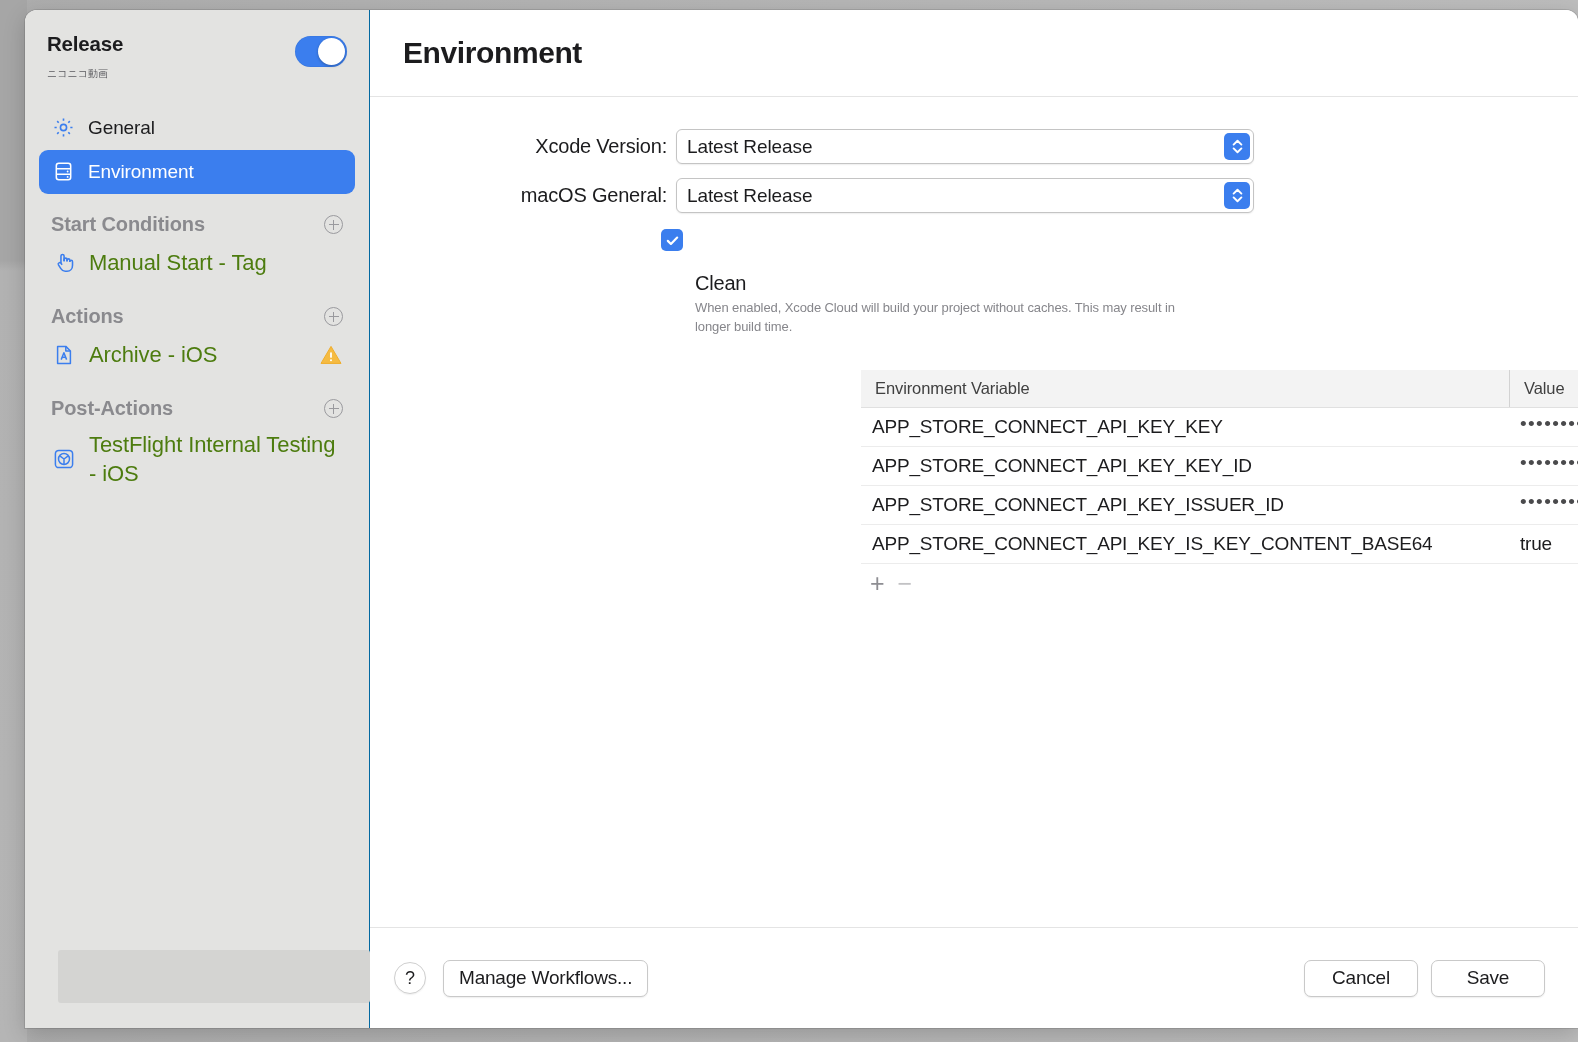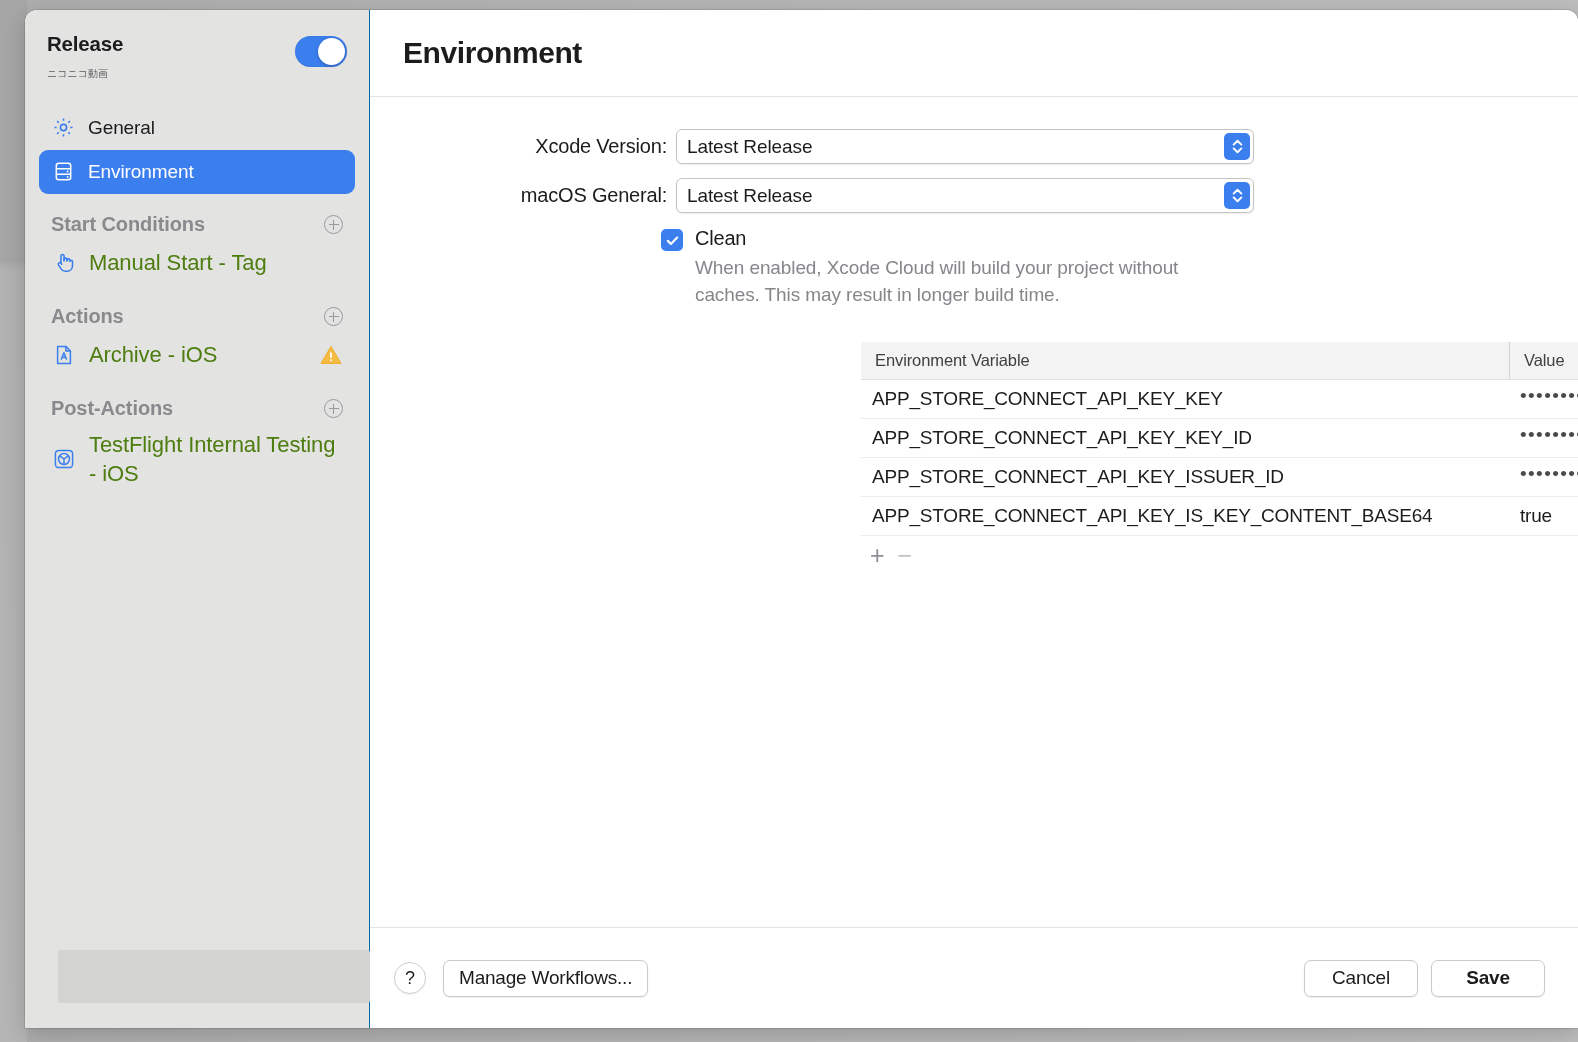--- a/index.html
+++ b/index.html
@@ -234,24 +234,24 @@
     padding-left: 9px;
   }
   .checkbox {
     width: 22px; height: 22px; flex: 0 0 22px;
     border-radius: 5px;
     background: #3b7eee;
     display: flex; align-items: center; justify-content: center;
     margin-top: 2px;
     cursor: default;
   }
-  .clean-texts { margin-left: 12px; }
+  .clean-texts { margin-left: 12px; margin-top: 45px; }
   .clean-title { font-size: 20px; color: #1c1c1e; letter-spacing: -0.2px; }
   .clean-desc {
-    font-size: 19px;
+    font-size: 13px;
     color: #86868b;
     line-height: 1.43;
     margin-top: 4px;
     max-width: 510px;
     letter-spacing: -0.1px;
   }
 
   
   #env-table {
     margin: 34px 0 0 491px;
@@ -343,21 +343,21 @@
     color: #1c1c1e;
     display: flex; align-items: center; justify-content: center;
     padding: 0 15px;
     cursor: default;
     letter-spacing: -0.2px;
     font-family: "Liberation Sans", sans-serif;
   }
   #manage-btn { margin-left: 17px; }
   .spacer { flex: 1; }
   #cancel-btn { width: 114px; }
-  #save-btn { width: 114px; margin-left: 13px; font-weight: bold; }
+  #save-btn { width: 114px; margin-left: 13px; }
 </style>
 </head>
 <body>
 
 <div id="desktop">
   <div id="desktop-stripe"></div>
 </div>
 
 <div id="window">
 

